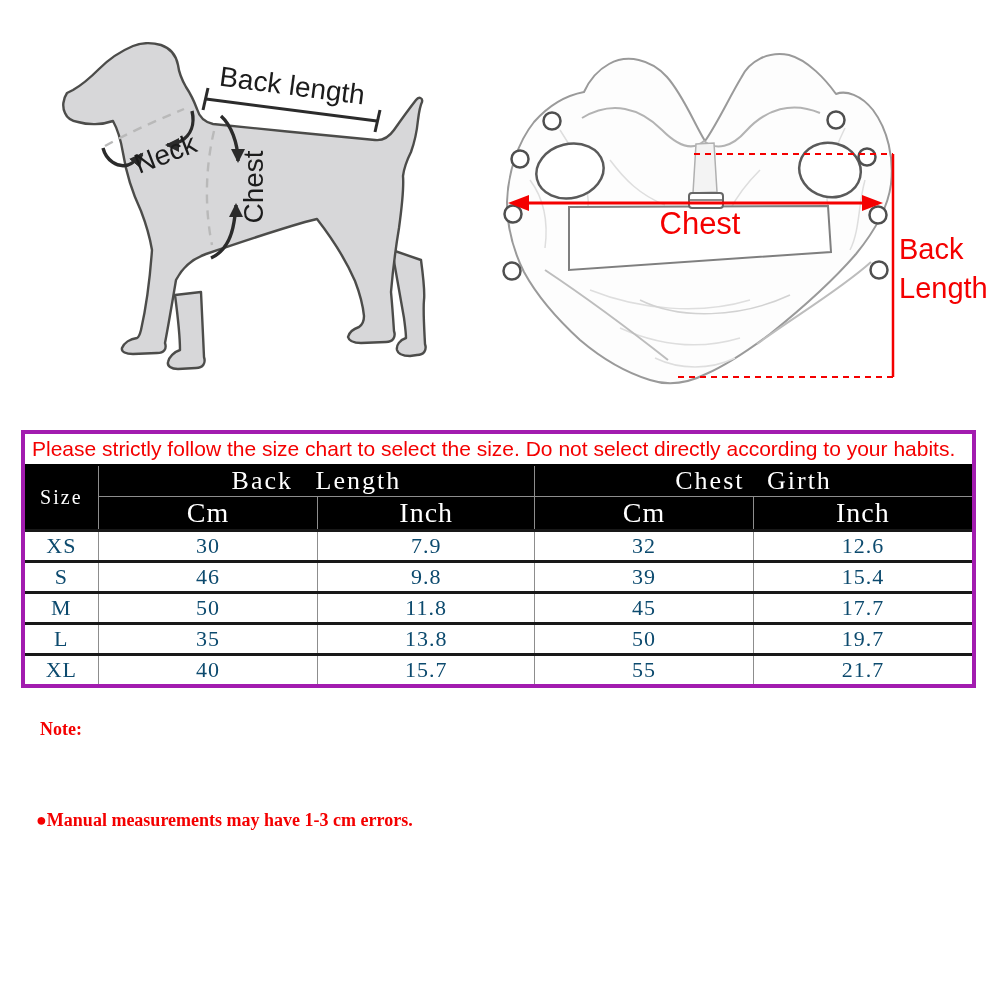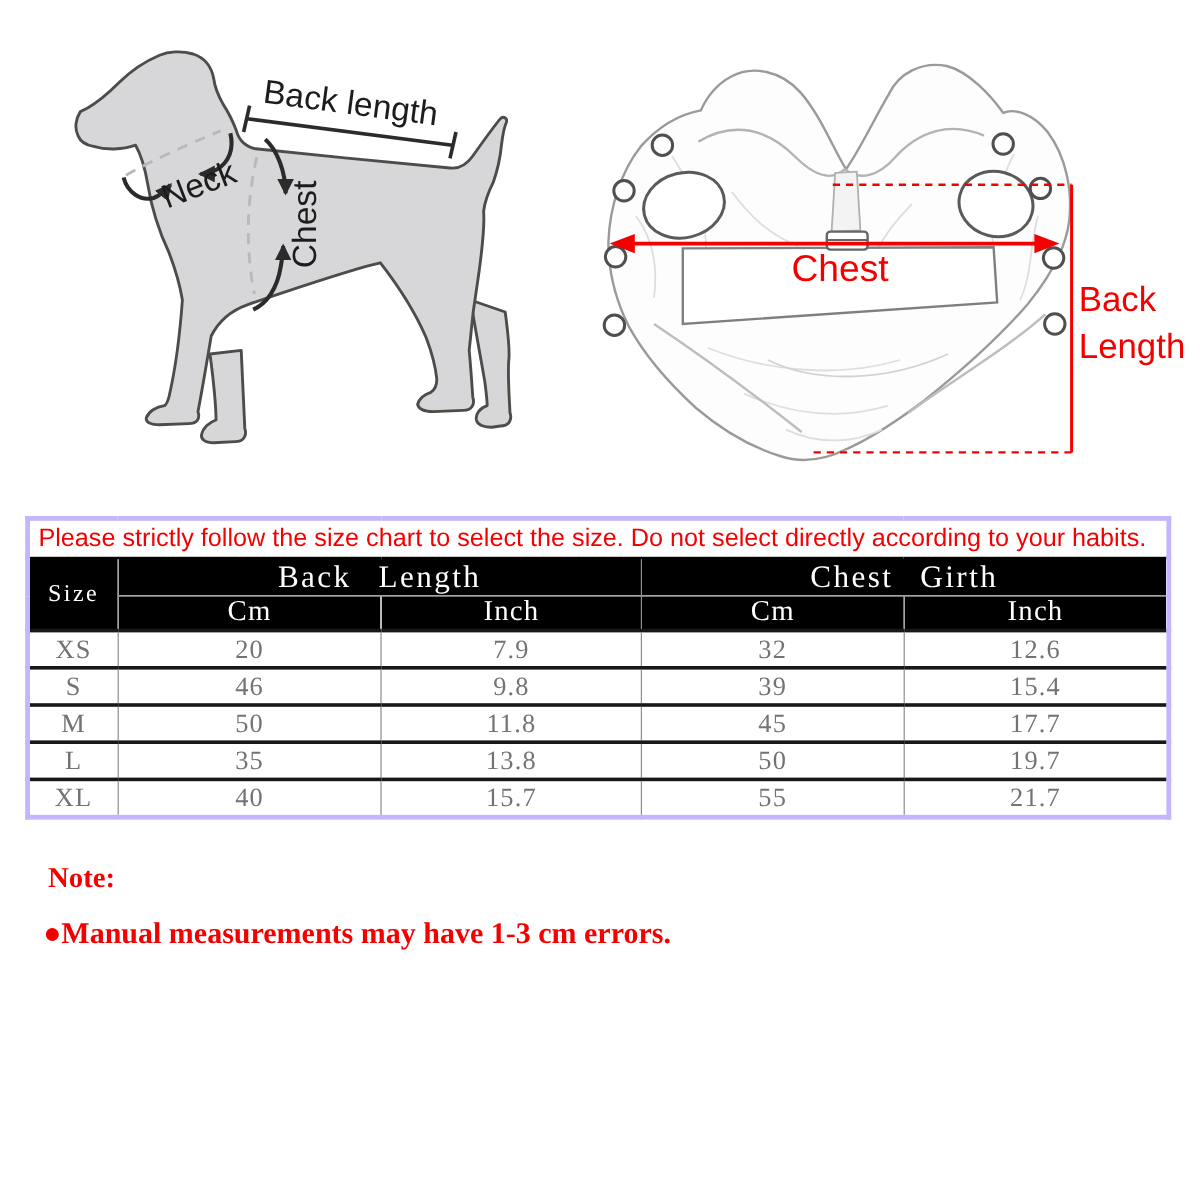--- a/index.html
+++ b/index.html
@@ -11,48 +11,48 @@
 
   
   svg.illustration{position:absolute;left:0;top:0;}
   .diag-label{font-family:"Liberation Sans",sans-serif;fill:#1c1c1c;}
   .red-label{font-family:"Liberation Sans",sans-serif;fill:#f40000;}
 
   
   table.size-table{
     position:absolute;left:21px;top:430px;width:955px;
     border-collapse:collapse;table-layout:fixed;background:#fff;
-    border:4px solid #c4b5fd;
+    border:4px solid #a21caf;
   }
   .size-table td{overflow:hidden;white-space:nowrap;padding:0;}
   .size-table td.notice{
     font-family:"Liberation Sans",sans-serif;color:#f40000;font-size:21px;
     text-align:left;padding:3px 2px 3px 7px;height:22px;
     border-bottom:2px solid #000;background:#fff;
   }
   .size-table td.hd{
     background:#000;color:#fff;text-align:center;
     font-family:"Liberation Serif",serif;border:1px solid #8d8d8d;
   }
   .size-table td.hd-size{font-size:20px;letter-spacing:2px;}
   .size-table td.hd-grp{font-size:26px;height:30px;word-spacing:14px;letter-spacing:2px;}
-  .size-table td.hd-unit{font-size:24px;height:27px;letter-spacing:1px;}
+  .size-table td.hd-unit{font-size:28px;height:27px;letter-spacing:1px;}
   .size-table tr.data td{
-    text-align:center;font-family:"Liberation Serif",serif;font-size:22px;color:#737373;
+    text-align:center;font-family:"Liberation Serif",serif;font-size:22px;color:#0c4a6e;
     height:28px;border-top:3px solid #181818;
     border-left:1px solid #8d8d8d;border-right:1px solid #8d8d8d;letter-spacing:1px;
   }
 
   
   .notes-title,.note-item{
     position:absolute;color:#f40000;font-family:"Liberation Serif",serif;
     font-weight:bold;white-space:nowrap;
   }
-  .notes-title{left:40px;top:719px;font-size:24px;font-family:Liberation Serif, serif;}
-  .note-item{left:36px;font-size:25px;}
+  .notes-title{left:40px;top:719px;font-size:18px;font-family:Liberation Serif, serif;}
+  .note-item{left:36px;font-size:18px;margin-top:45px;}
   #note-0{top:765px;}
   #note-1{top:811px;}
   #note-2{top:857px;}
   #note-3{top:903px;}
 </style>
 </head>
 <body>
 
 <div class="stage">
 
@@ -225,21 +225,21 @@
         <td colspan="2" class="hd hd-grp">Chest Girth</td>
       </tr>
       <tr>
         <td class="hd hd-unit">Cm</td>
         <td class="hd hd-unit">Inch</td>
         <td class="hd hd-unit">Cm</td>
         <td class="hd hd-unit">Inch</td>
       </tr>
       <tr class="data">
         <td>XS</td>
-        <td>20</td>
+        <td>30</td>
         <td>7.9</td>
         <td>32</td>
         <td>12.6</td>
       </tr>
       <tr class="data">
         <td>S</td>
         <td>46</td>
         <td>9.8</td>
         <td>39</td>
         <td>15.4</td>

